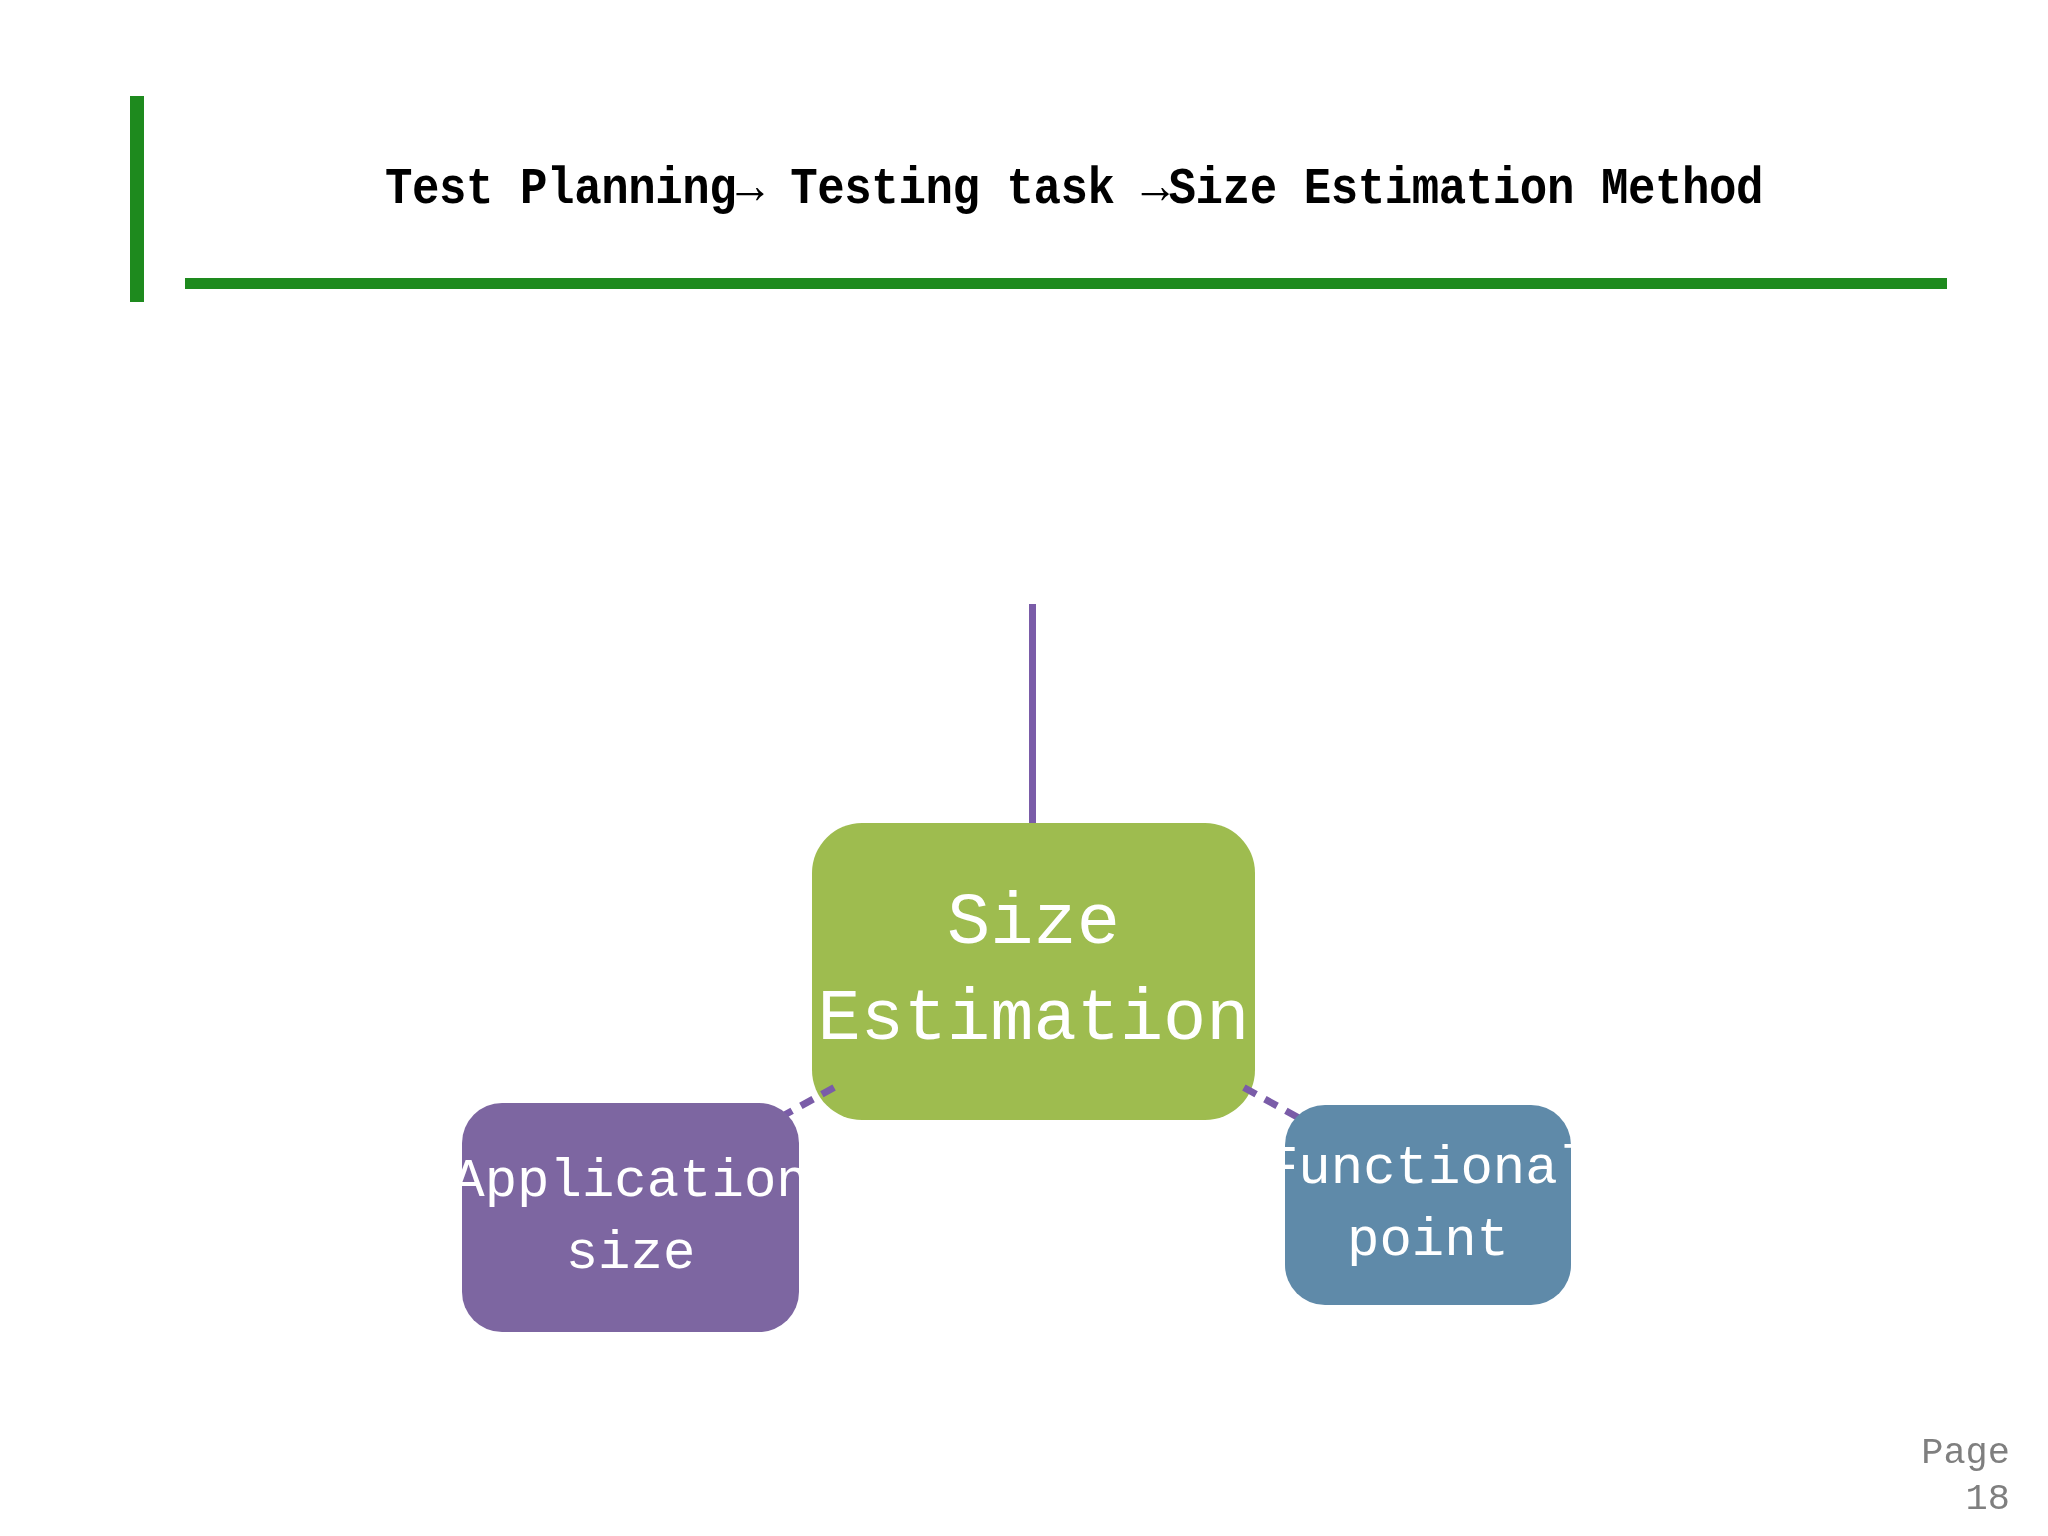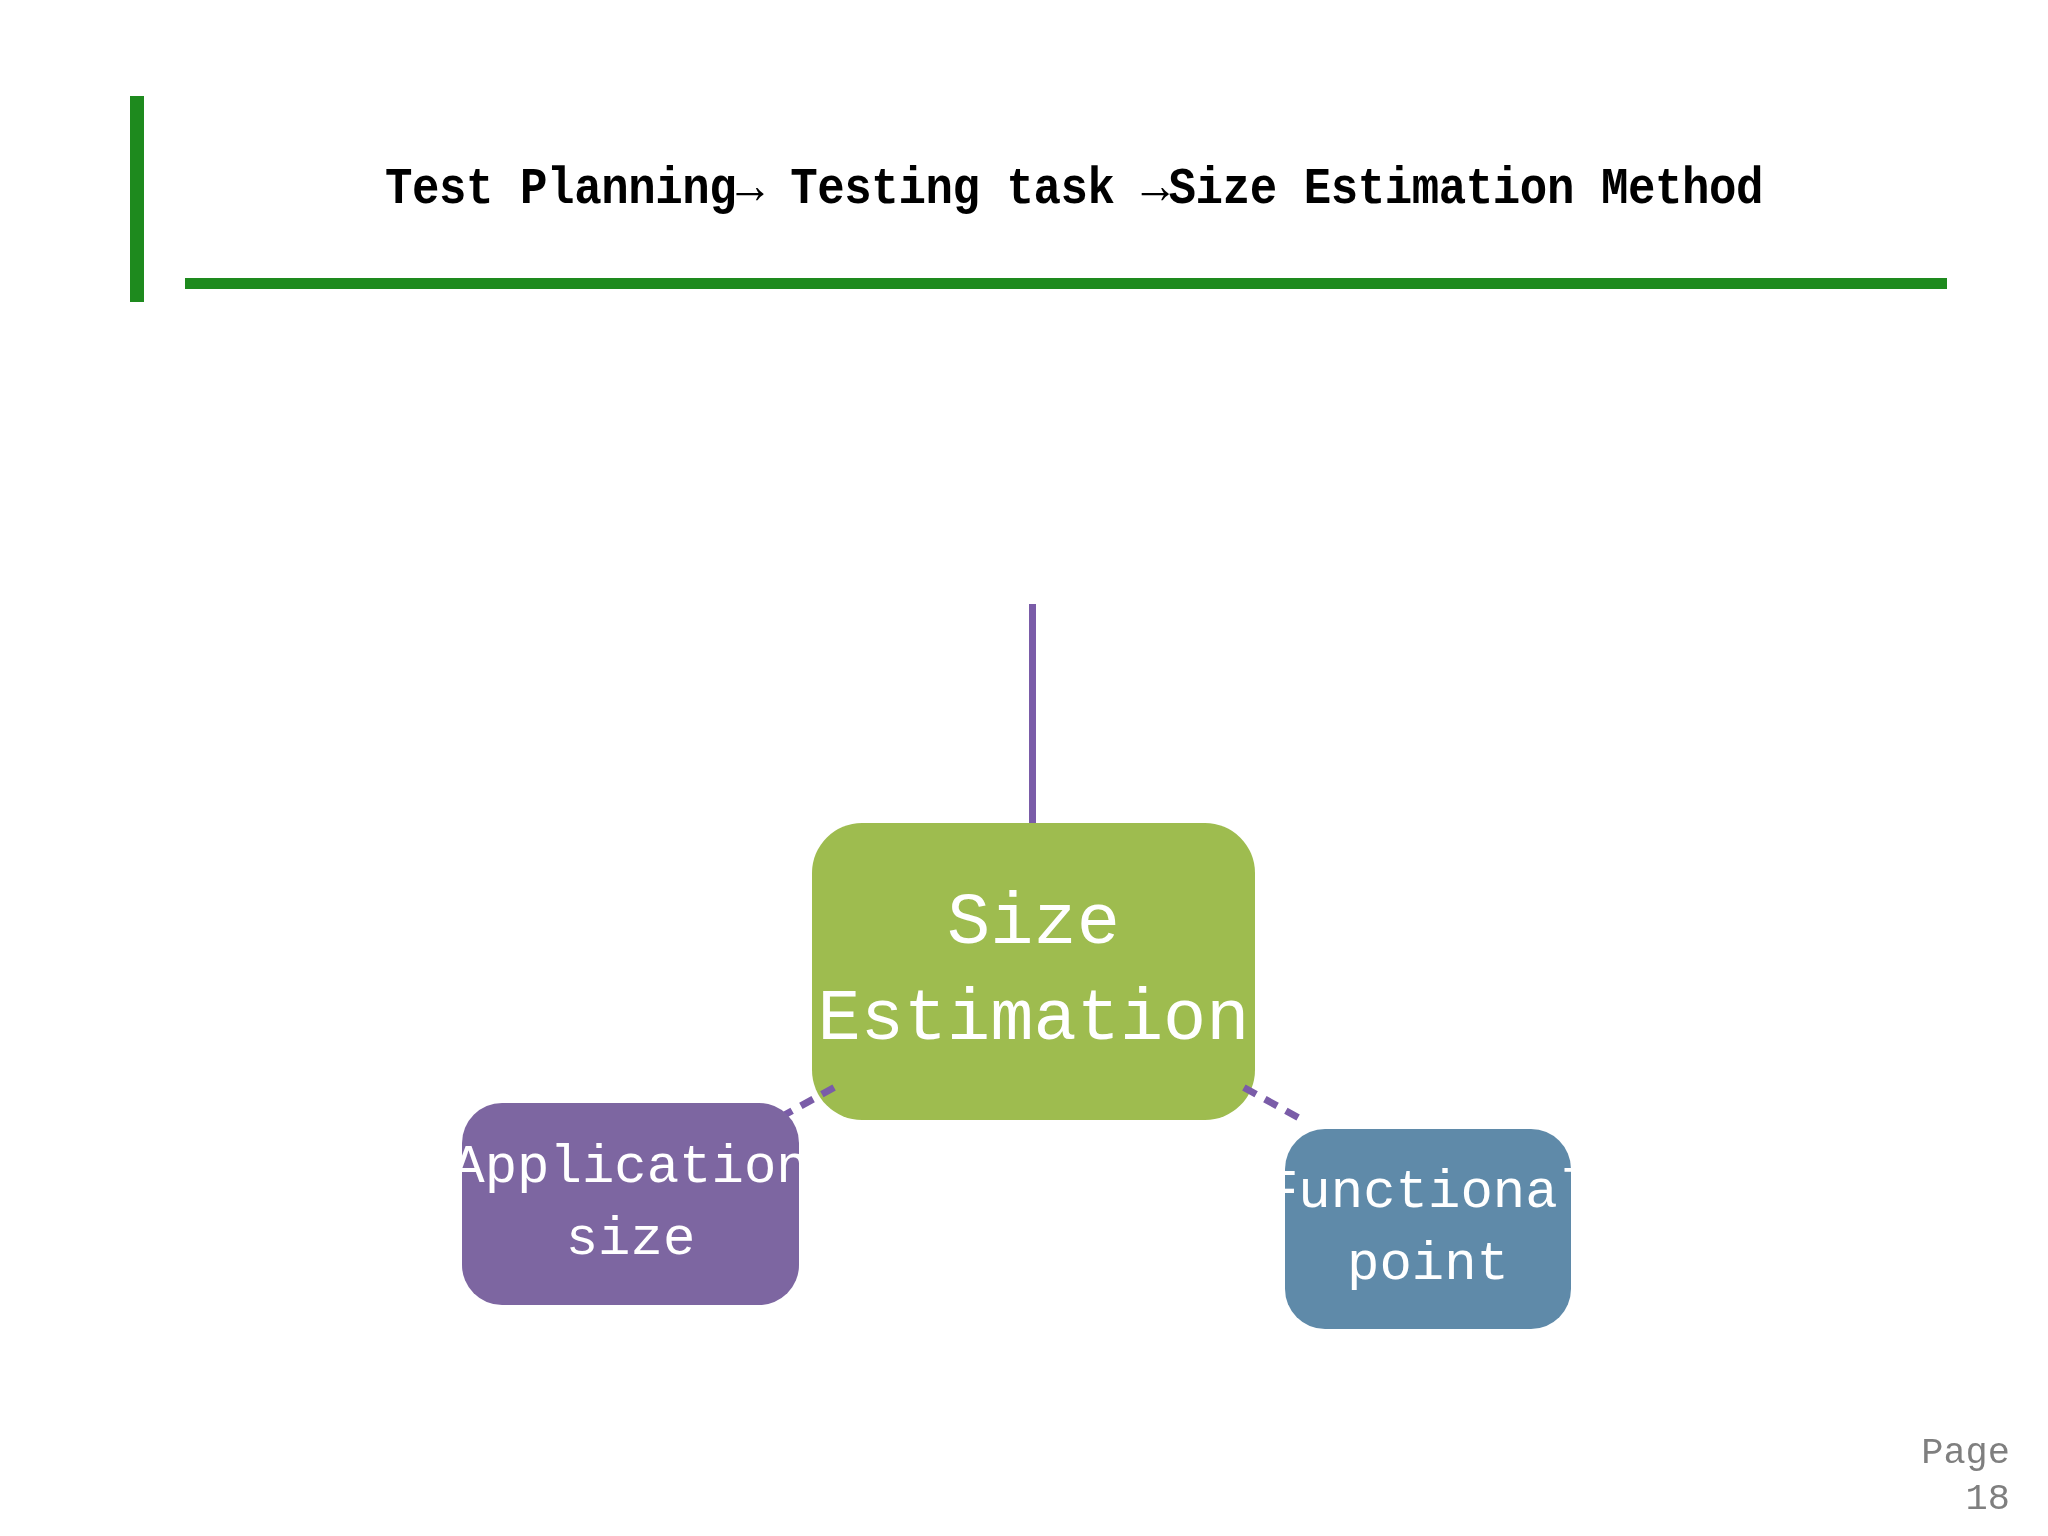--- a/index.html
+++ b/index.html
@@ -58,32 +58,31 @@
   }
   .node-center {
     left: 812px; top: 823px;
     width: 443px; height: 297px;
     border-radius: 50px;
     font-size: 72px;
     line-height: 96px;
   }
   .node-bottom-left {
     left: 462px; top: 1103px;
-    width: 337px; height: 202px;
+    width: 337px; height: 229px;
     border-radius: 40px;
     font-size: 54px;
     line-height: 72px;
   }
   .node-bottom-right {
     left: 1285px; top: 1105px;
     width: 286px; height: 200px;
     border-radius: 40px;
     font-size: 54px;
     line-height: 72px;
-    margin-top: 24px;
   }
   
   .connector-vertical {
     position: absolute;
     left: 1029px; top: 604px;
     width: 7px; height: 220px;
     background: #7A5CA8;
   }
   .connector-dashed {
     position: absolute;

